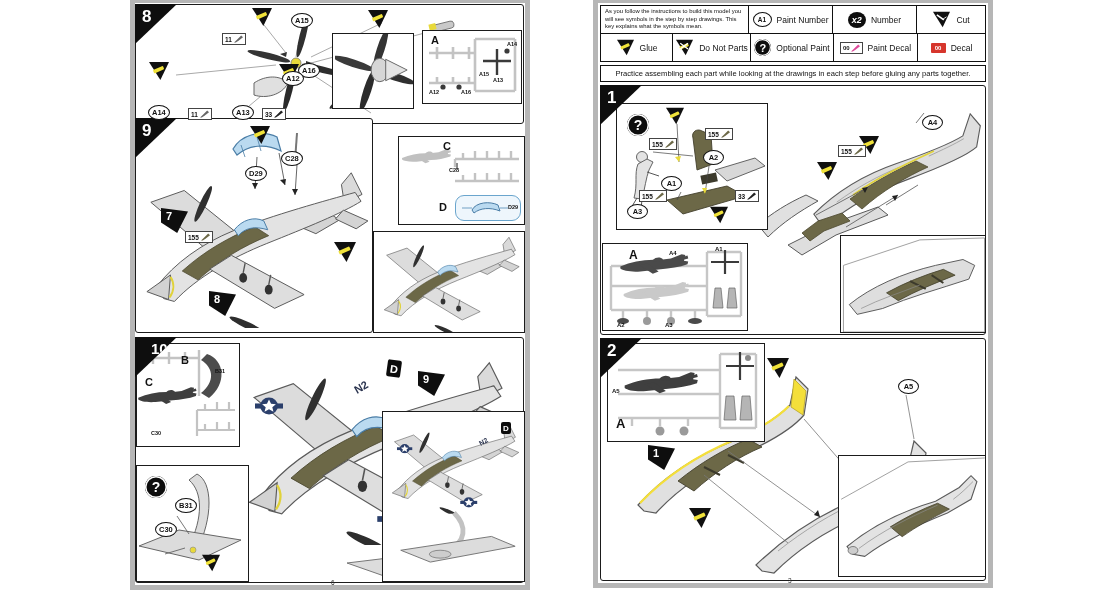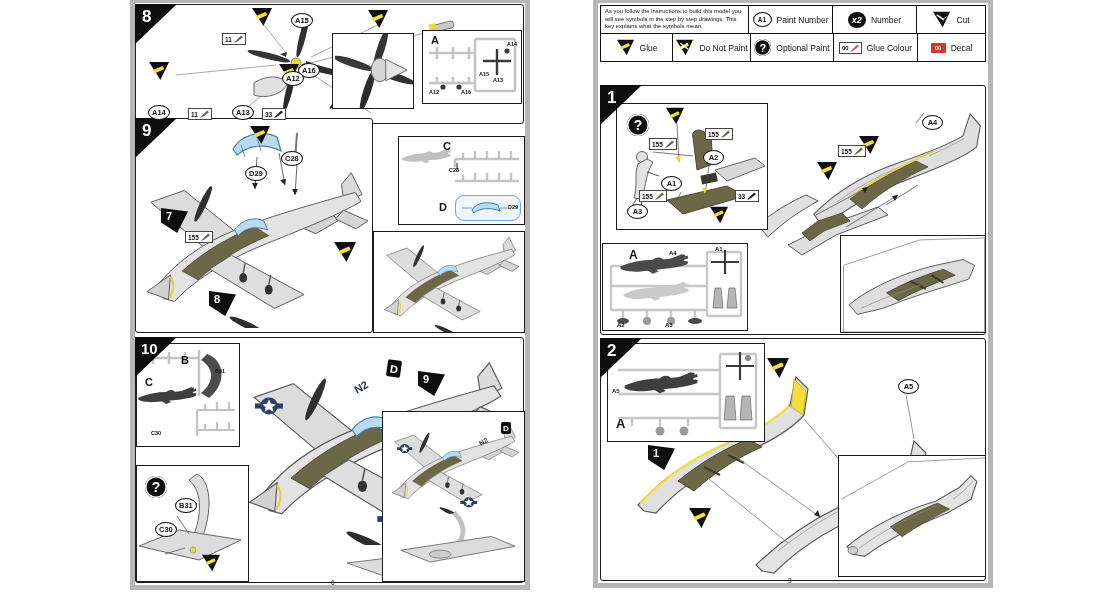--- a/index.html
+++ b/index.html
@@ -227,21 +227,21 @@
     </div>
   </div>
 
   <div class="box" style="left:238px;top:228px;width:152px;height:102px;">
     <svg style="width:100%;height:100%" viewBox="0 0 152 102">
       <use href="#plane-iso" x="2" y="-2" width="148" height="104"></use>
     </svg>
   </div>
 
   <div class="panel" style="left:0px;top:334px;width:389px;height:246px;">
-    <div class="corner" style="font-size:15px;padding-left:6px">10</div>
+    <div class="corner" style="font-size:15px;padding-left:16px">10</div>
   </div>
   <svg class="art" style="left:92px;top:338px;width:296px;height:240px" viewBox="0 0 296 240">
     <use href="#plane-iso" x="8" y="8" width="278" height="196"></use>
     <use href="#sym-star" x="28" y="56" width="28" height="18"></use>
     <use href="#sym-star" x="150" y="168" width="32" height="20"></use>
     <use href="#sym-star" x="226" y="112" width="24" height="15"></use>
     <path d="M206,200 C228,218 226,240 196,248" stroke="#c2c2c2" stroke-width="6" fill="none"></path>
     <path d="M206,200 C228,218 226,240 196,248" stroke="#777" stroke-width="1" fill="none" opacity="0.5"></path>
     <path d="M120,222 L252,206 L286,216 L160,236 Z" fill="#dcdcdc" stroke="#777" stroke-width="1"></path>
     <ellipse cx="176" cy="228" rx="14" ry="5" fill="#cdcdcd" stroke="#777" stroke-width="0.8"></ellipse>
@@ -316,41 +316,42 @@
       <div class="kcell" style="width:72px">
         <svg width="19" height="17" viewBox="0 0 24 22">
             <use href="#sym-glue"></use>
           </svg>
         <span>Glue</span>
       </div>
       <div class="kcell" style="width:78px">
         <svg width="19" height="17" viewBox="0 0 24 22">
             <use href="#sym-noglue"></use>
           </svg>
-        <span>Do Not Paint</span>
+        <span>Do Not Parts</span>
       </div>
       <div class="kcell" style="width:83px">
         <span class="kq">?</span>
         <span>Optional Paint</span>
       </div>
       <div class="kcell" style="width:84px">
         <span class="kpaint">
           <span>00</span>
           <svg viewBox="0 0 10 8" width="9" height="8">
               <path d="M0,8 L3,5 L8,0 L10,2 L5,6 L2,8 Z" fill="#de4a9b"></path>
             </svg>
         </span>
-        <span>Glue Colour</span>
+        <span>Paint Decal</span>
       </div>
       <div class="kcell" style="flex:1">
         <span class="kdecal">00</span>
         <span>Decal</span>
       </div>
     </div>
   </div>
+  <div class="practice" style="left:2px;top:62px;width:386px;height:17px">Practice assembling each part while looking at the drawings in each step before gluing any parts together.</div>
 
   <div class="panel" style="left:2px;top:82px;width:386px;height:250px;">
     <div class="corner">1</div>
   </div>
   <svg class="art" style="left:160px;top:92px;width:226px;height:238px" viewBox="0 0 226 238">
     <use href="#fus-half" x="42" y="4" width="184" height="129"></use>
     <path d="M92,104 C114,88 136,76 158,66 L170,72 C148,82 124,96 104,114 Z" fill="#6c6847" stroke="#4c4930" stroke-width="0.8"></path>
     <path d="M95,100 C120,82 150,68 176,56" stroke="#e0d23a" stroke-width="1.6" fill="none"></path>
     <path d="M0,130 C14,118 30,108 48,100 L60,106 C42,116 24,128 10,142 Z" fill="#e0e0e0" stroke="#5a5a5a" stroke-width="1"></path>
     <path d="M30,150 L70,130 L120,112 L130,120 L78,140 L44,160 Z" fill="#dedede" stroke="#5a5a5a" stroke-width="1"></path>

